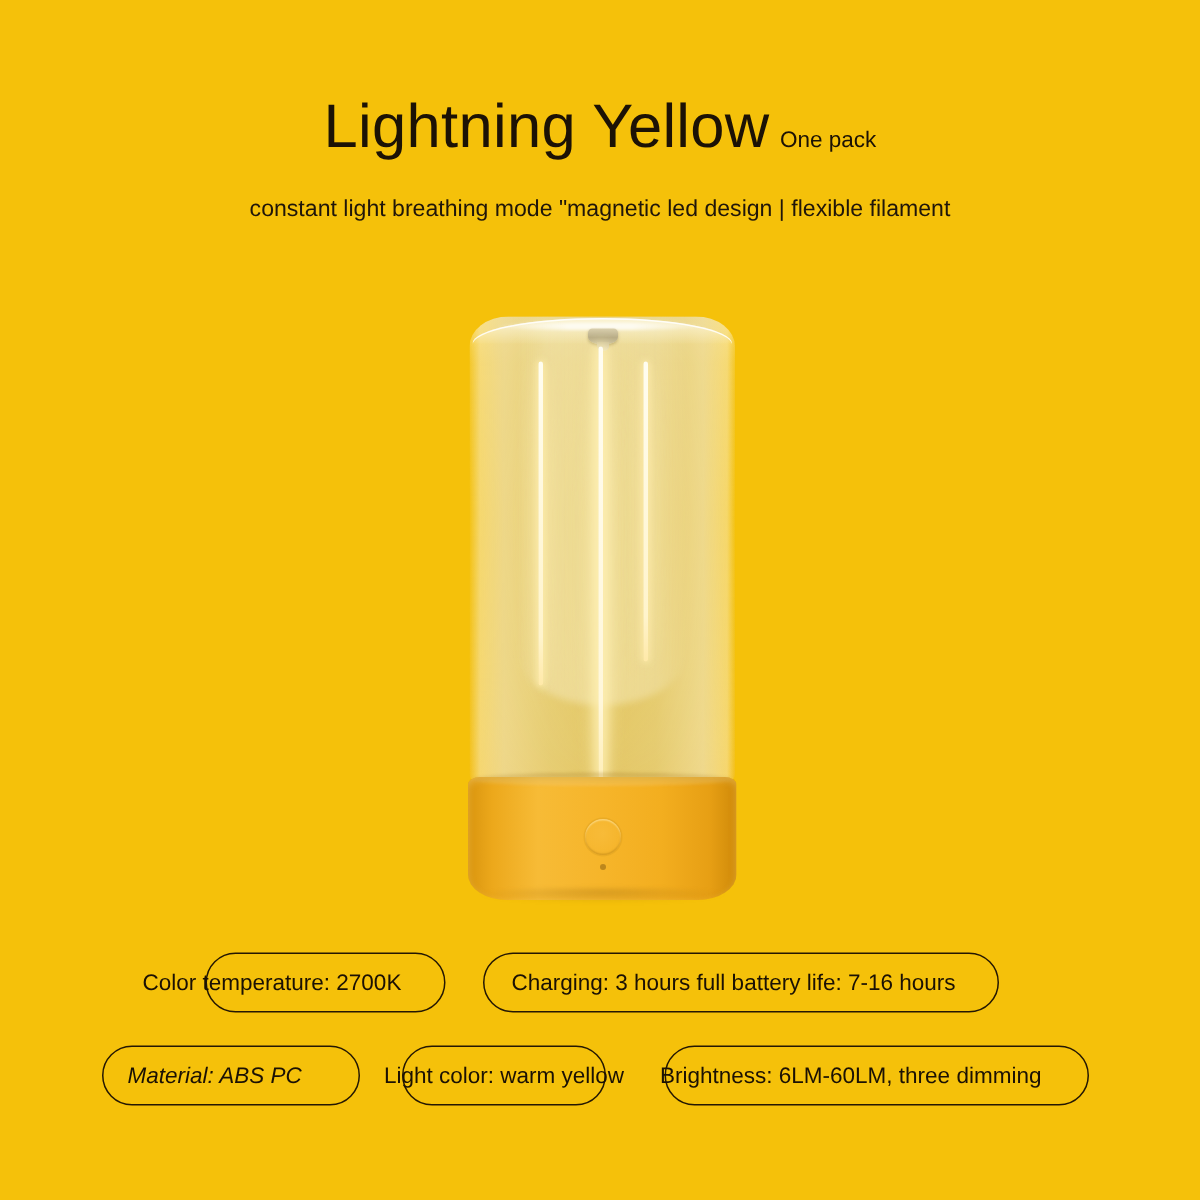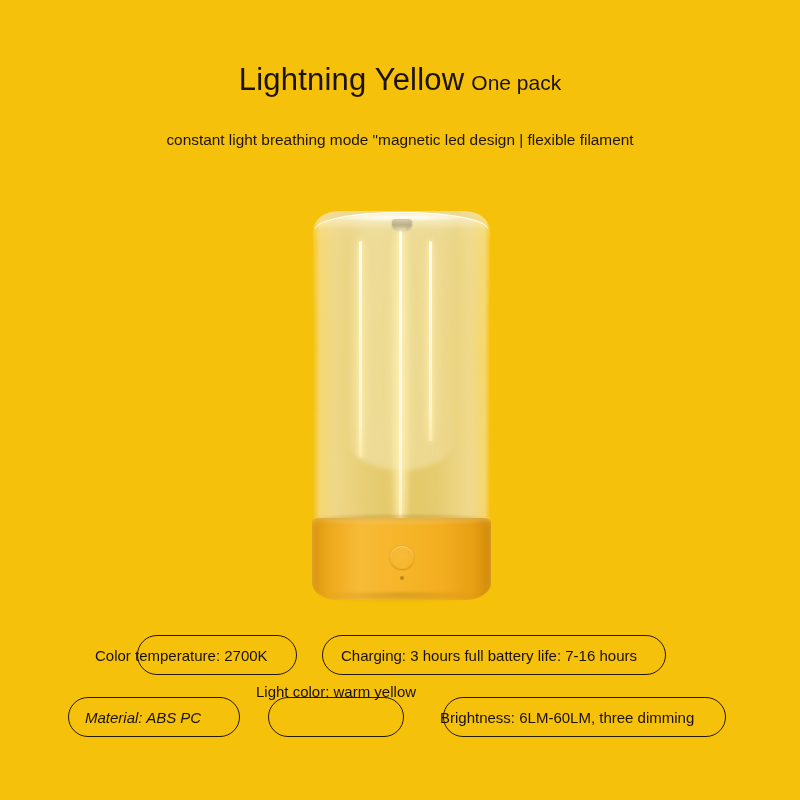--- a/index.html
+++ b/index.html
@@ -12,25 +12,25 @@
     background:#f5c10a;
   }
 
   
   .title-row{
     position:absolute;left:0;top:64px;width:800px;
     text-align:center;line-height:1;
     white-space:nowrap;
   }
   .title-main{
-    font-size:31px;color:#1c1205;letter-spacing:.2px;
+    font-size:41px;color:#1c1205;letter-spacing:.2px;
     font-weight:400;
   }
   .title-sub{
-    font-size:21px;color:#1c1205;margin-left:7px;font-weight:400;
+    font-size:15px;color:#1c1205;margin-left:7px;font-weight:400;
   }
   .subtitle{
     position:absolute;left:0;top:131px;width:800px;
     text-align:center;white-space:nowrap;
     font-size:15.4px;color:#20160a;letter-spacing:0px;font-weight:400;
   }
 
   
   #lamp{position:absolute;left:300px;top:200px;width:206px;height:412px;}
 
@@ -191,18 +191,18 @@
   </div>
 
   <div id="pills">
       <div class="pill" style="left: 137px; top: 635px; width: 160px; height: 40px;"></div>
       <div class="pill-text" style="left: 95px; top: 648px;">Color temperature: 2700K</div>
       <div class="pill" style="left: 322px; top: 635px; width: 344px; height: 40px;"></div>
       <div class="pill-text" style="left: 341px; top: 648px;">Charging: 3 hours full battery life: 7-16 hours</div>
       <div class="pill" style="left: 68px; top: 697px; width: 172px; height: 40px;"></div>
       <div class="pill-text" style="left: 85px; top: 710px; font-style: italic;">Material: ABS PC</div>
       <div class="pill" style="left: 268px; top: 697px; width: 136px; height: 40px;"></div>
-      <div class="pill-text" style="left: 256px; top: 684px;">Light color: warm yellow</div>
+      <div class="pill-text" style="left: 256px; top: 710px;">Light color: warm yellow</div>
       <div class="pill" style="left: 443px; top: 697px; width: 283px; height: 40px;"></div>
       <div class="pill-text" style="left: 440px; top: 710px;">Brightness: 6LM-60LM, three dimming</div>
     </div>
 
 </div>
 
 </body></html>

